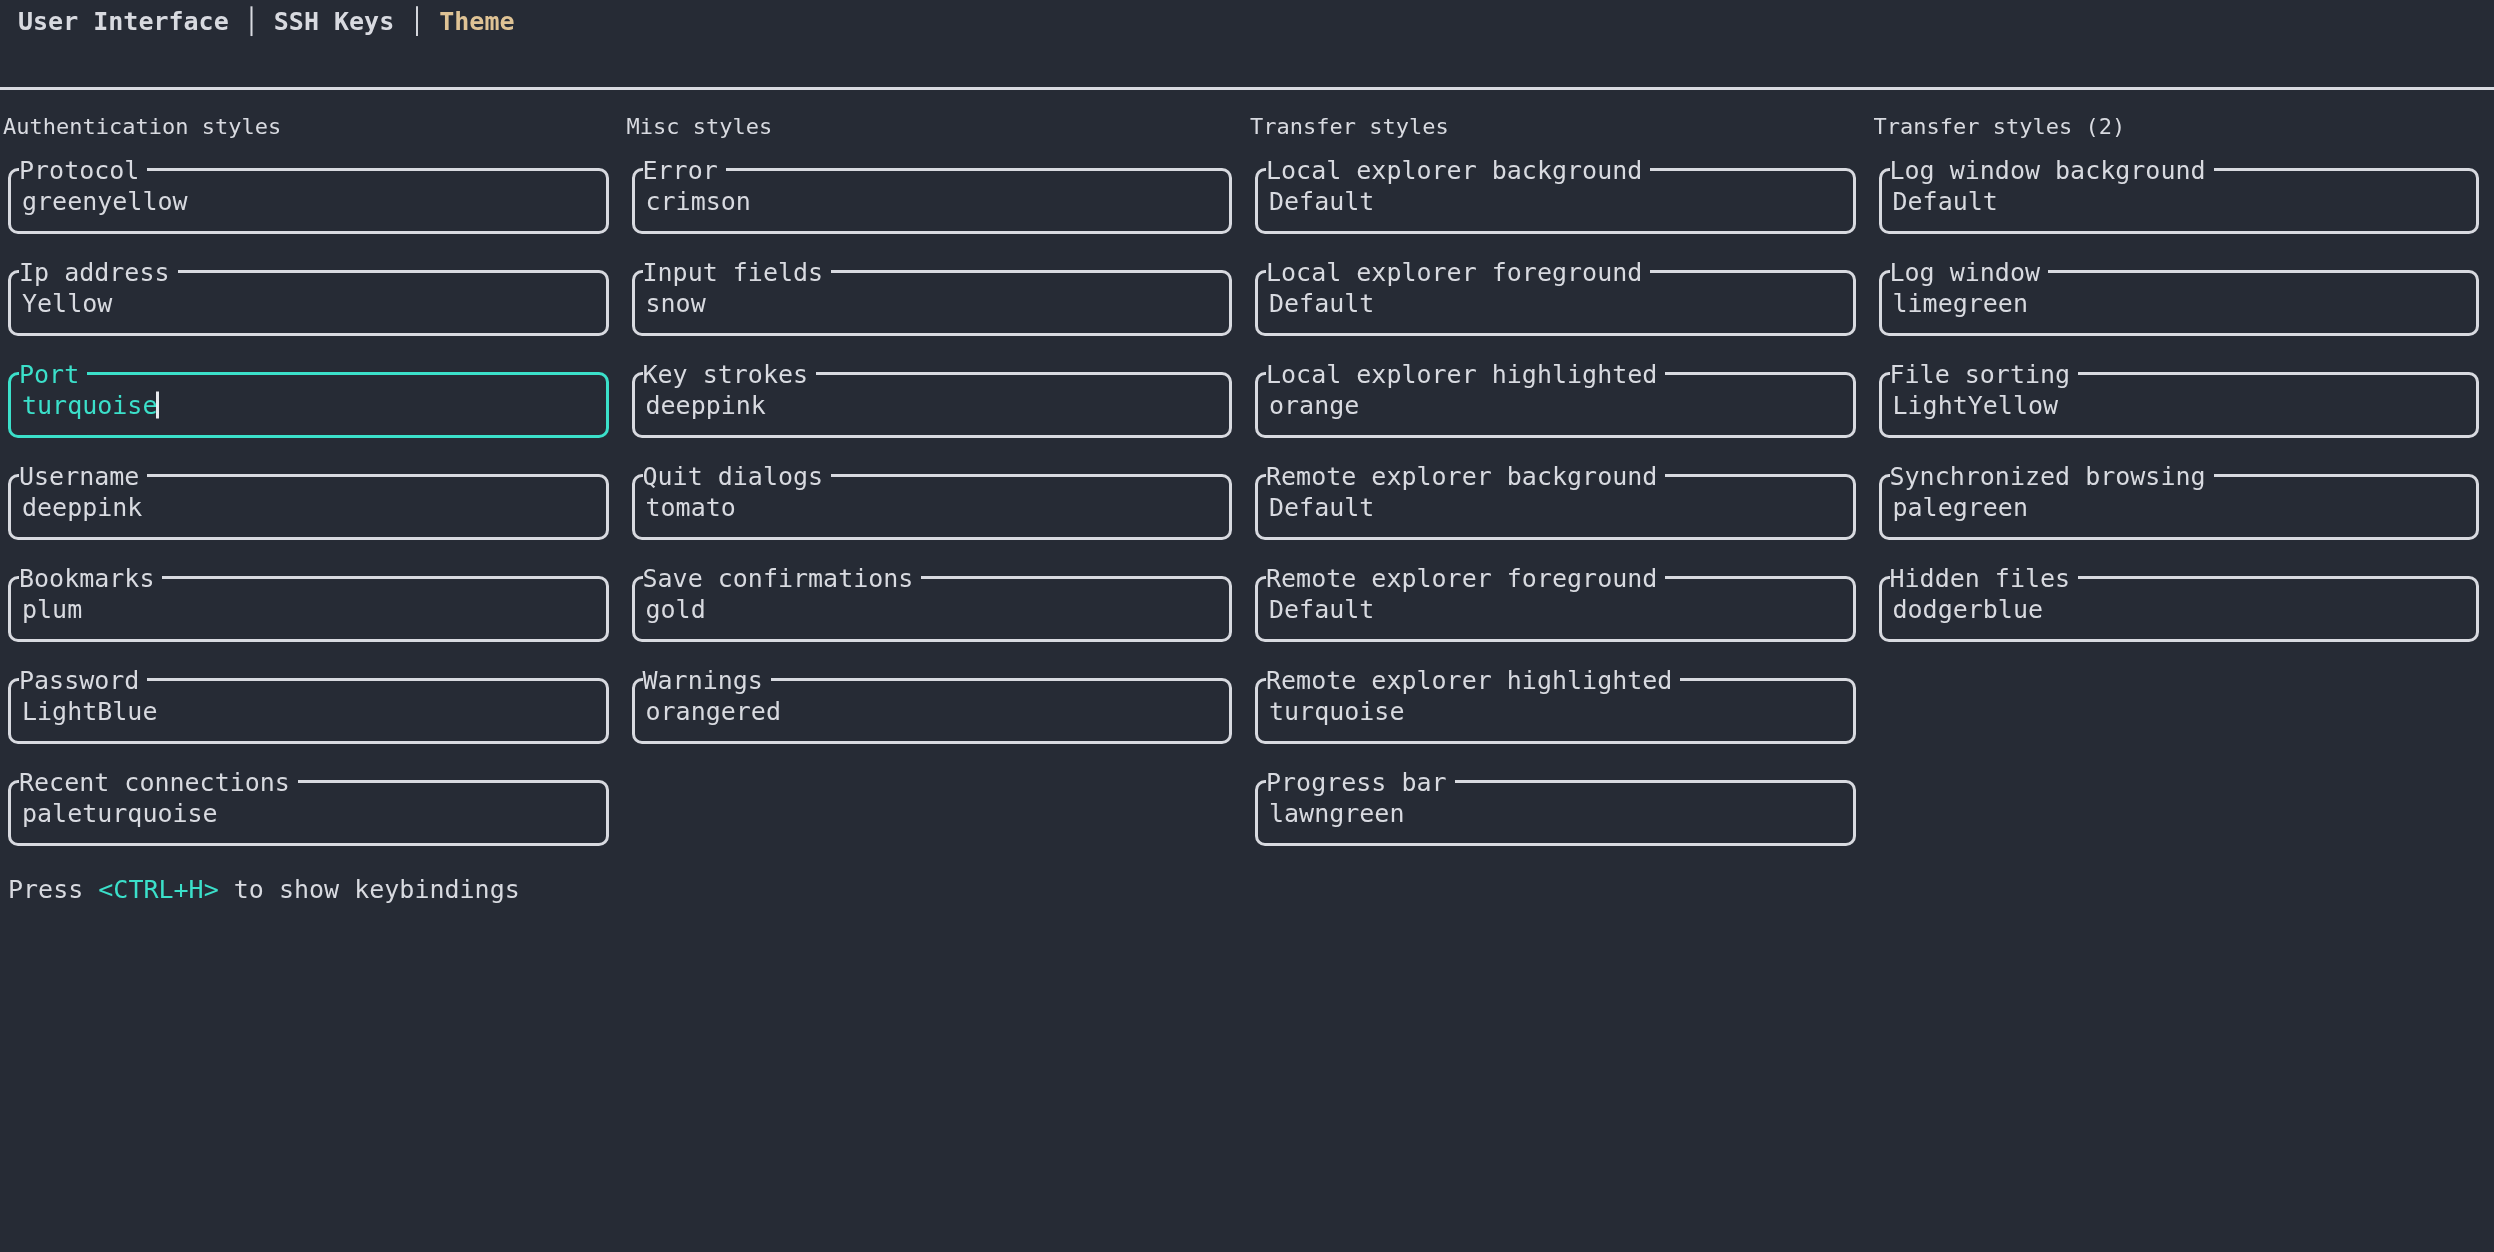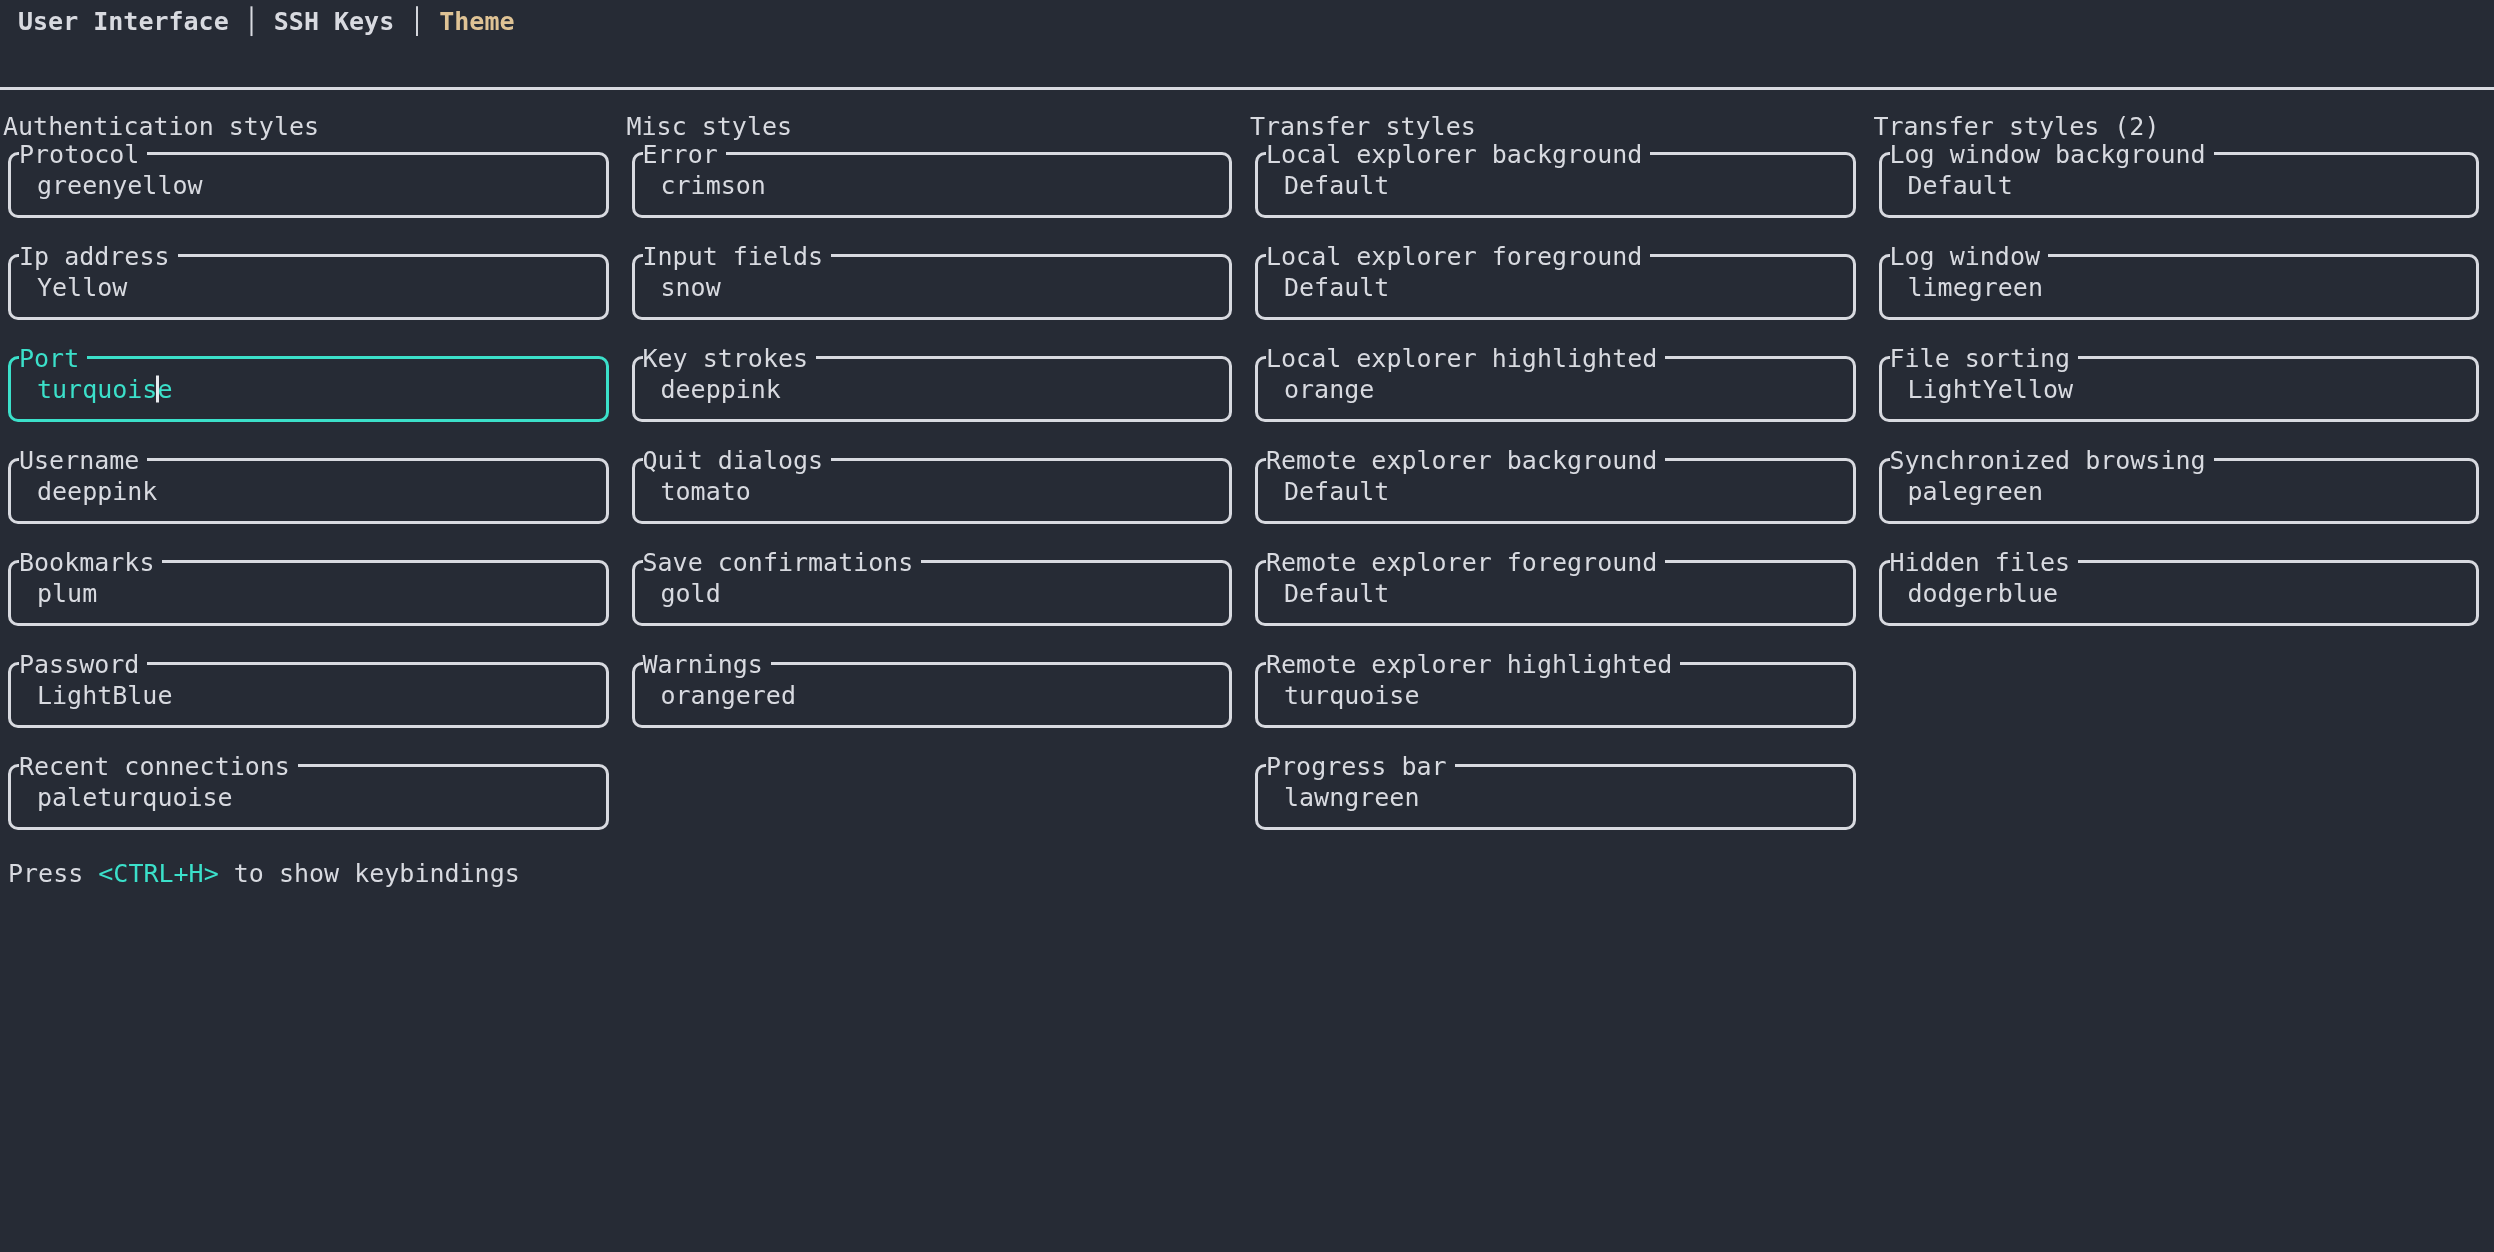--- a/index.html
+++ b/index.html
@@ -19,32 +19,32 @@
     overflow:hidden;
   }
   .screen{width:2494px;height:1252px;position:relative;}
   .tabbar{display:flex;align-items:center;height:42px;padding-left:18px;white-space:pre;}
   .tab{cursor:default;font-weight:bold;}
   .tab.active{color:var(--tab-active);}
   .tsep{margin:0 15px;}
   .divider{height:3px;background:var(--fg);margin-top:45px;}
   .columns{display:grid;grid-template-columns:repeat(4,1fr);margin-top:20px;align-items:start;}
   .col{padding:0 15px 0 8px;box-sizing:border-box;}
-  .col h2{font-size:25px;font-weight:normal;line-height:34px;margin:0 0 8px -5px;}
+  .col h2{font-size:22px;font-weight:normal;line-height:34px;margin:0 0 24px -5px;}
   .field{
     position:relative;height:66px;box-sizing:border-box;
     border:3px solid var(--fg);border-radius:10px;
     margin-bottom:36px;
   }
   .field:last-child{margin-bottom:0;}
   .flabel{
     position:absolute;top:-16px;left:8px;line-height:31px;
     background:var(--bg);padding-right:8px;white-space:pre;
   }
-  .fvalue{position:absolute;left:26px;top:50%;transform:translateY(-50%);white-space:pre;}
+  .fvalue{position:absolute;left:11px;top:50%;transform:translateY(-50%);white-space:pre;}
   .field.focused{border-color:var(--accent);}
   .field.focused .flabel,.field.focused .fvalue{color:var(--accent);}
   .fcursor{position:absolute;top:50%;transform:translateY(-50%);width:3px;height:27px;background:var(--cursor);}
   .footer{margin-top:27px;padding-left:8px;line-height:34px;white-space:pre;}
   .footer .key{color:var(--accent);}
 </style>
 </head>
 <body>
 
 <div class="screen">

